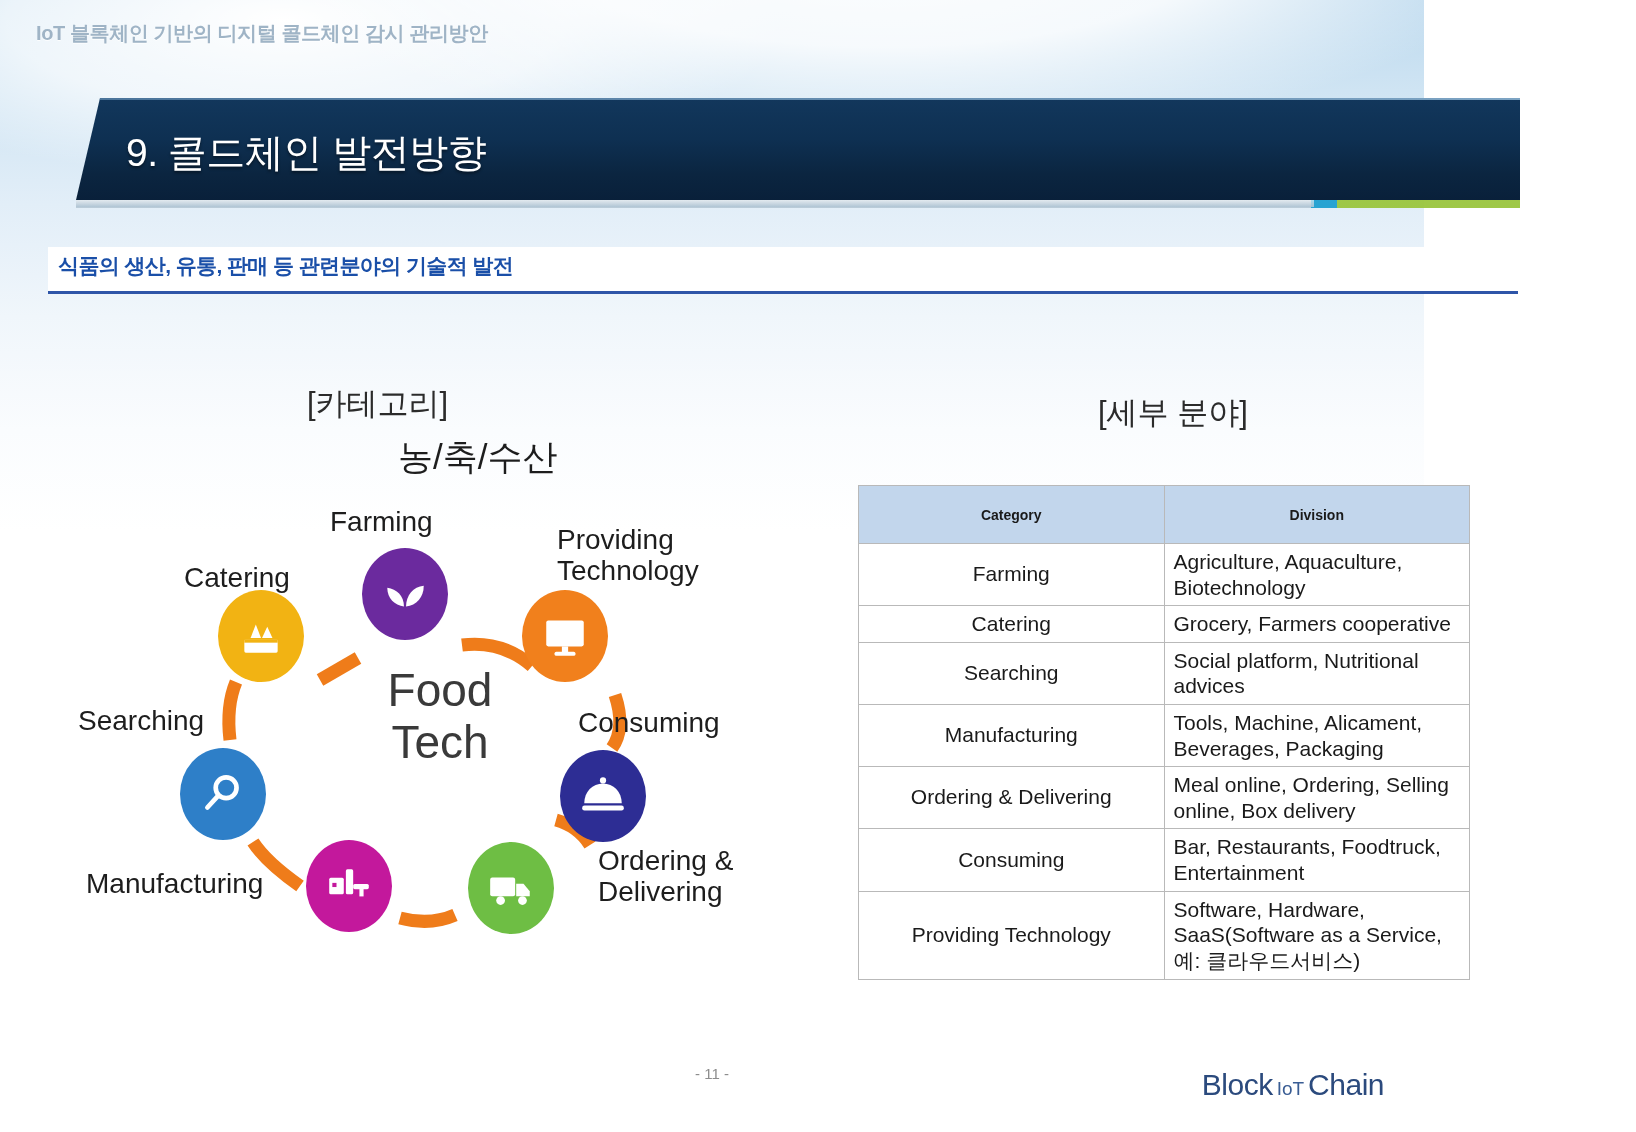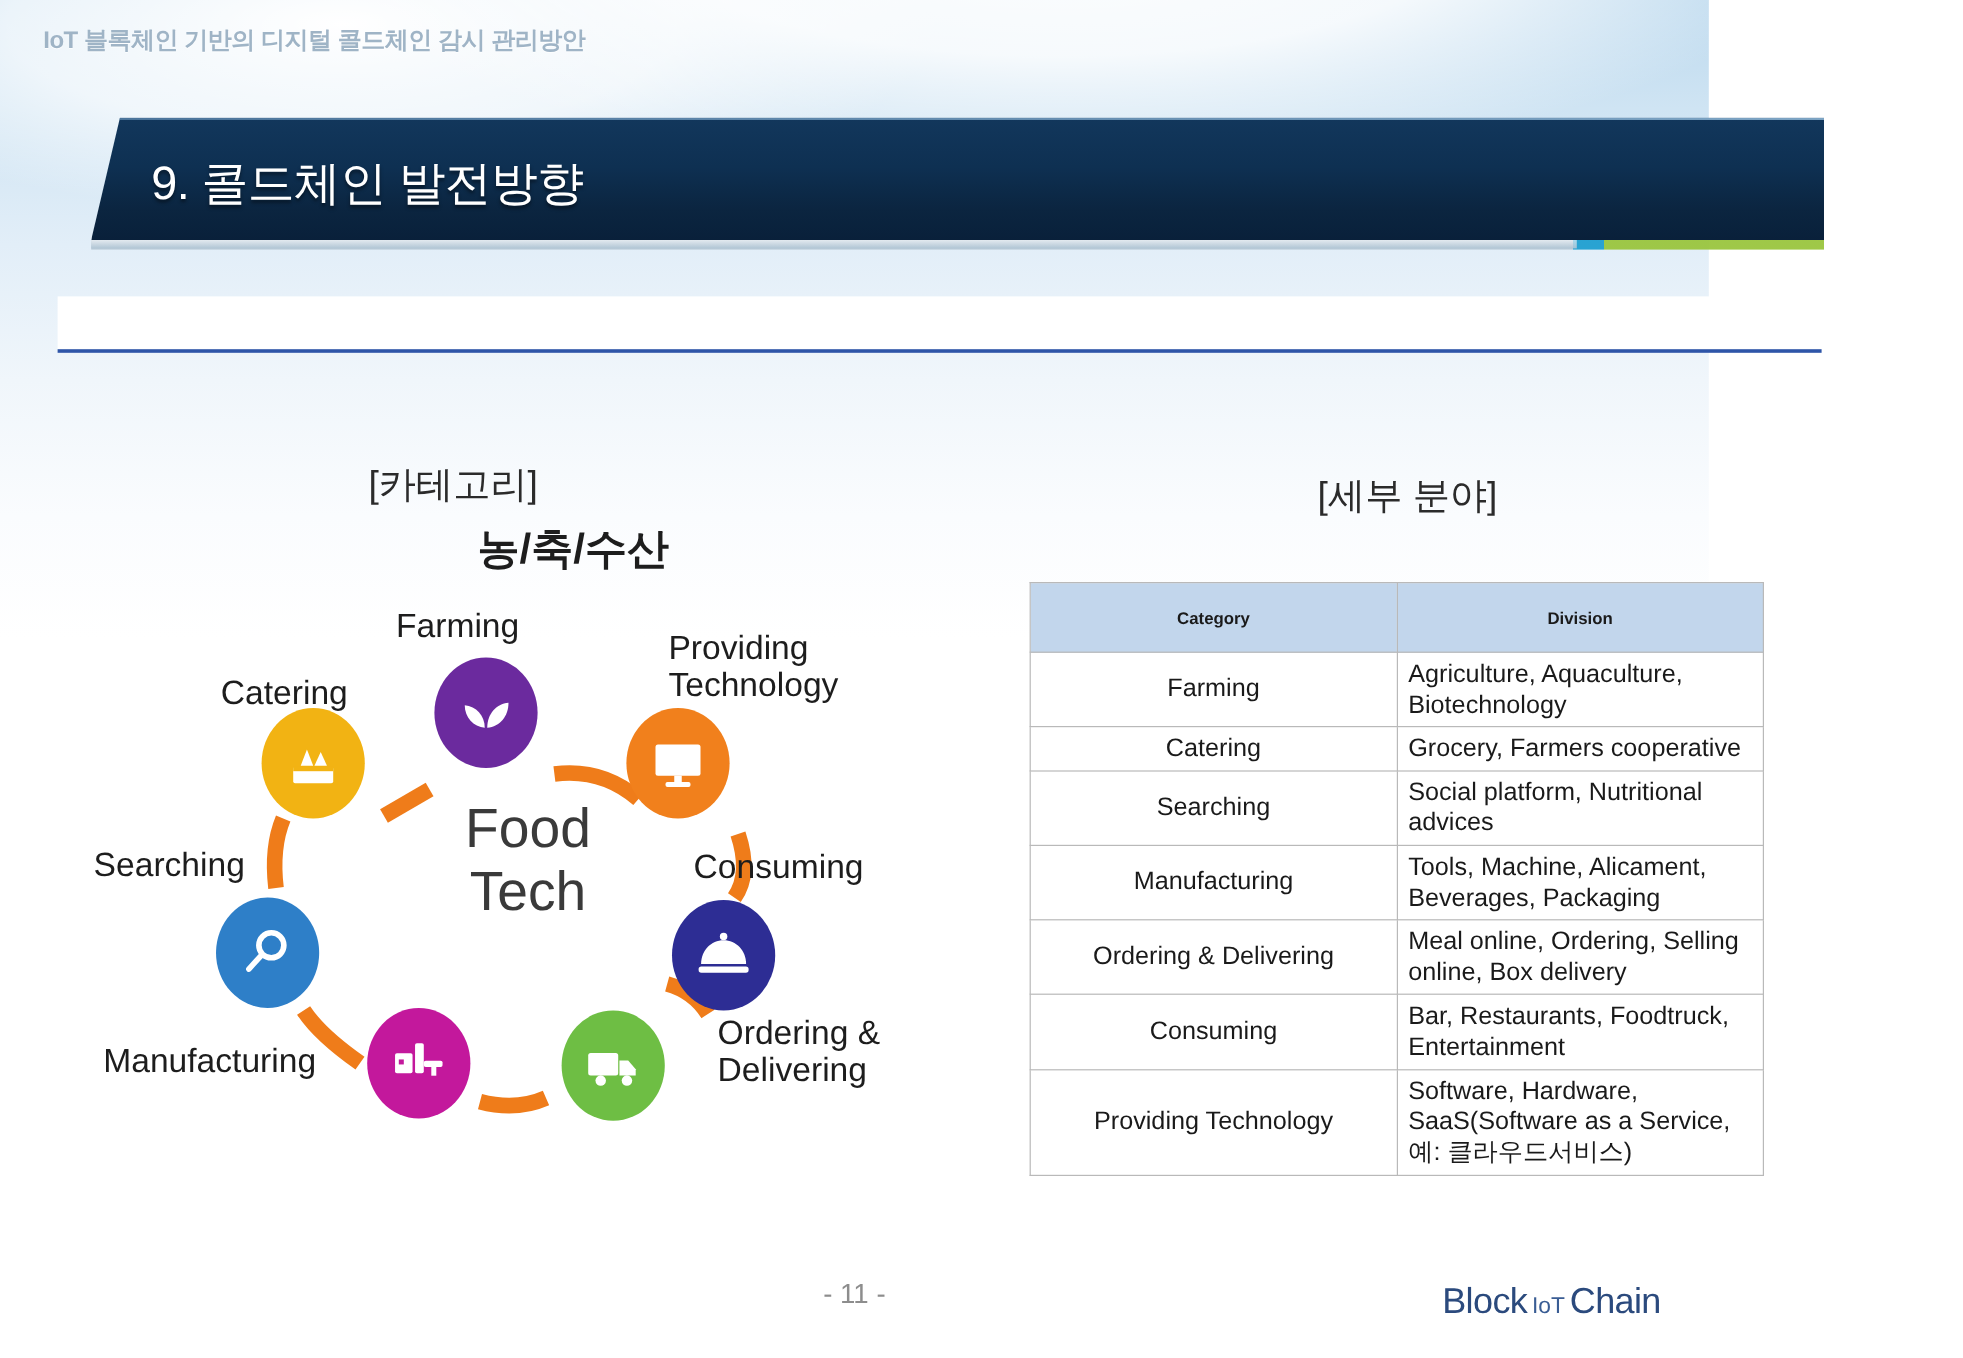--- a/index.html
+++ b/index.html
@@ -88,21 +88,21 @@
   .cap-left {
     position: absolute; left: 307px; top: 383px;
     font-size: 31px; color: #2b2b2b; white-space: nowrap; text-align: right;
   }
   .cap-right {
     position: absolute; left: 1098px; top: 392px;
     font-size: 31px; color: #2b2b2b; white-space: nowrap;
   }
   .cap-sub {
     position: absolute; left: 398px; top: 434px;
-    font-size: 35px; font-weight: 700; color: #1d1d1d; white-space: nowrap;
+    font-size: 35px; font-weight: 400; color: #1d1d1d; white-space: nowrap;
   }
 
   
   .wheel {
     position: absolute; left: 70px; top: 490px;
     width: 780px; height: 470px;
   }
   .wheel-center {
     position: absolute; left: 255px; top: 175px;
     width: 230px; text-align: center;
@@ -164,21 +164,21 @@
     line-height: 1.18;
   }
   .tbl td.div {
     text-align: left;
     line-height: 1.22;
   }
 
   
   .page-num {
     position: absolute; left: 0; right: 0; top: 1065px;
-    text-align: center; font-size: 23px; color: #8d8d8d;
+    text-align: center; font-size: 15px; color: #8d8d8d;
   }
   .logo {
     position: absolute; right: 40px; top: 1068px;
     font-size: 30px; font-weight: normal; color: #2b4a7d;
     display: flex; align-items: center; gap: 2px;
     letter-spacing: -0.5px;
   }
   .logo .iot {
     font-size: 19px; color: #3a5d94; position: relative; top: 4px;
     letter-spacing: 0; padding: 0 2px;
@@ -192,20 +192,21 @@
   <div class="running-header">IoT 블록체인 기반의 디지털 콜드체인 감시 관리방안</div>
 
   <div class="title-banner-wrap">
     <div class="title-banner"></div>
   </div>
   <div class="banner-underline"></div>
   <div class="banner-underline2"></div>
   <div class="title-text">9. 콜드체인 발전방향</div>
 
   <div class="subtitle-bar"></div>
+  <div class="subtitle-text">식품의 생산, 유통, 판매 등 관련분야의 기술적 발전</div>
   <div class="subtitle-rule"></div>
 
   <div class="cap-left">[카테고리]</div>
   <div class="cap-sub">농/축/수산</div>
   <div class="cap-right">[세부 분야]</div>
 
   <div class="wheel">
 
     <svg class="arcs" viewBox="0 0 780 470">
       <g fill="none" stroke="#ef7c1a" stroke-width="13" stroke-linecap="butt">

